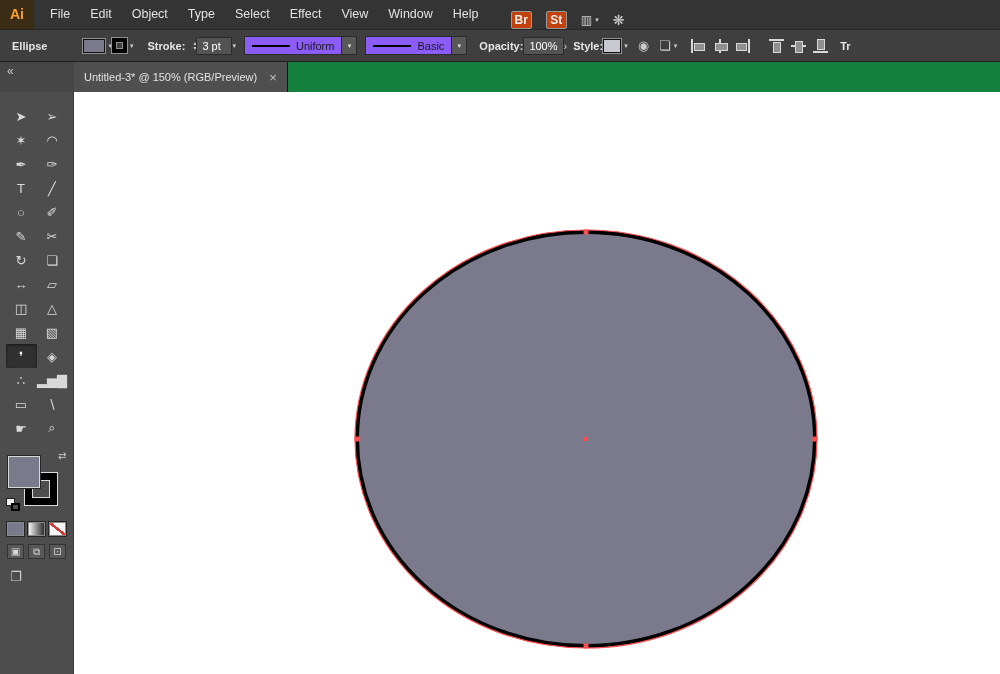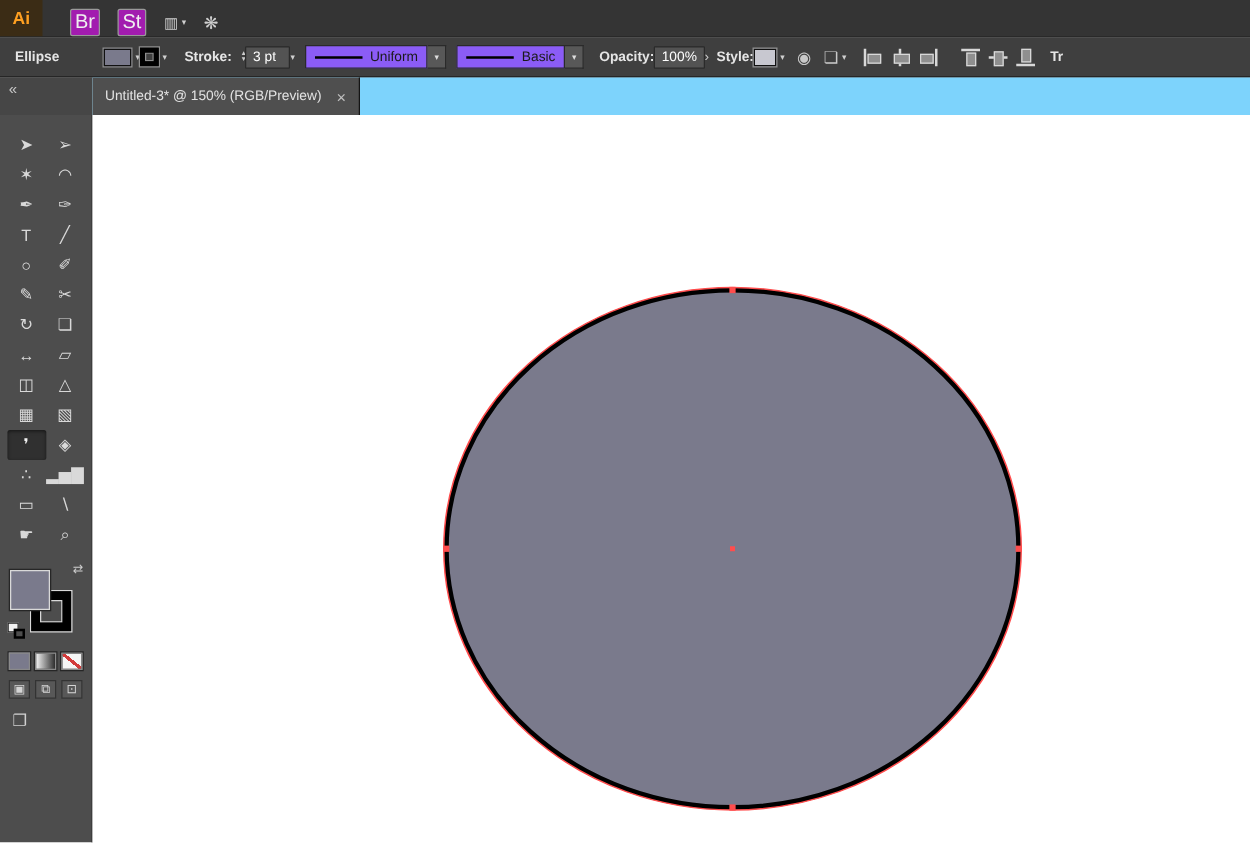--- a/index.html
+++ b/index.html
@@ -9,21 +9,21 @@
 
   
   .menubar{height:30px;flex:none;background:#343434;display:flex;align-items:flex-end;
            color:#e2e2e2;font-size:12.5px;border-bottom:1px solid #262626}
   .logo{width:34px;height:30px;flex:none;display:flex;align-items:center;justify-content:center;
         background:#3b2c15;color:var(--logo,#ffa021);font-weight:bold;font-size:14px}
   .menu-items{display:flex;height:30px;align-items:center;margin-left:6px}
   .menu-item{padding:0 10px;line-height:30px;cursor:default}
   .mb-right{display:flex;align-items:center;gap:14px;margin-left:22px}
   .sq-btn{display:inline-block;min-width:21px;text-align:center;border:1px solid #9a9a9a;
-          border-radius:2px;background:#a21caf;color:#efefef;font-size:16px;font-weight:normal;padding:1px 3px}
+          border-radius:2px;background:#c2410c;color:#efefef;font-size:12px;font-weight:bold;padding:1px 3px}
   .ws{display:flex;align-items:center;gap:3px;color:#cfcfcf;font-size:12px}
   .chev{font-size:7px;color:#cfcfcf}
   .sync{color:#cfcfcf;font-size:14px}
 
   
   .controlbar{height:32px;flex:none;background:#3f3f3f;border-bottom:1px solid #1f1f1f;
               display:flex;align-items:center;padding-left:12px;font-size:11px;color:#ddd;
               gap:0;overflow:hidden;white-space:nowrap}
   .cb-label{font-weight:bold;color:#e6e6e6}
   .sel-type{margin-right:36px}
@@ -58,21 +58,21 @@
   .al-hr::before{right:0;top:0;width:2px;height:14px}  .al-hr::after{right:3px;top:4px;width:9px;height:6px}
   .al-vt::before{left:0;top:0;width:15px;height:2px}   .al-vt::after{left:4px;top:3px;width:6px;height:9px}
   .al-vc::before{left:0;top:6px;width:15px;height:2px} .al-vc::after{left:4px;top:2px;width:6px;height:10px}
   .al-vb::before{left:0;bottom:0;width:15px;height:2px}.al-vb::after{left:4px;bottom:3px;width:6px;height:9px}
   .gap{margin-left:12px}
   .tr{margin-left:12px}
 
   
   .tabrow{height:30px;flex:none;display:flex}
   .tb-head{width:74px;flex:none;background:#464646;color:#c6c6c6;font-size:12px;padding:2px 0 0 7px}
-  .tabstrip{flex:1;background:#7dd3fc;display:flex}
+  .tabstrip{flex:1;background:#15803d;display:flex}
   .tab{display:flex;align-items:center;gap:12px;padding:0 10px;background:#4f4f4f;color:#e3e3e3;
        font-size:11px;border-right:1px solid #141414}
   .tab-close{color:#c0c0c0;font-size:13px;line-height:1}
 
   
   .main{flex:1;display:flex;min-height:0}
   .toolbar{width:74px;flex:none;background:#4d4d4d;border-right:1px solid #3a3a3a;position:relative}
   .tools{display:grid;grid-template-columns:31px 31px;justify-content:center;padding-top:12px}
   .tool{height:24px;display:flex;align-items:center;justify-content:center;border-radius:2px;color:#d9d9d9}
   .tool .tg{font-size:13px}
@@ -101,20 +101,40 @@
   .canvas{flex:1;background:#fff;position:relative;overflow:hidden}
   .canvas svg{position:absolute;left:0;top:0}
 </style>
 </head>
 <body>
 
 <div class="app">
 
   <header class="menubar">
     <div class="logo">Ai</div>
+    <nav class="menu-items">
+
+        <span class="menu-item">File</span>
+
+        <span class="menu-item">Edit</span>
+
+        <span class="menu-item">Object</span>
+
+        <span class="menu-item">Type</span>
+
+        <span class="menu-item">Select</span>
+
+        <span class="menu-item">Effect</span>
+
+        <span class="menu-item">View</span>
+
+        <span class="menu-item">Window</span>
+
+        <span class="menu-item">Help</span>
+      </nav>
     <div class="mb-right">
       <span class="sq-btn">Br</span>
       <span class="sq-btn">St</span>
       <span class="ws">
         <span>▥</span>
         <span class="chev">▾</span>
       </span>
       <span class="sync">❋</span>
     </div>
   </header>

